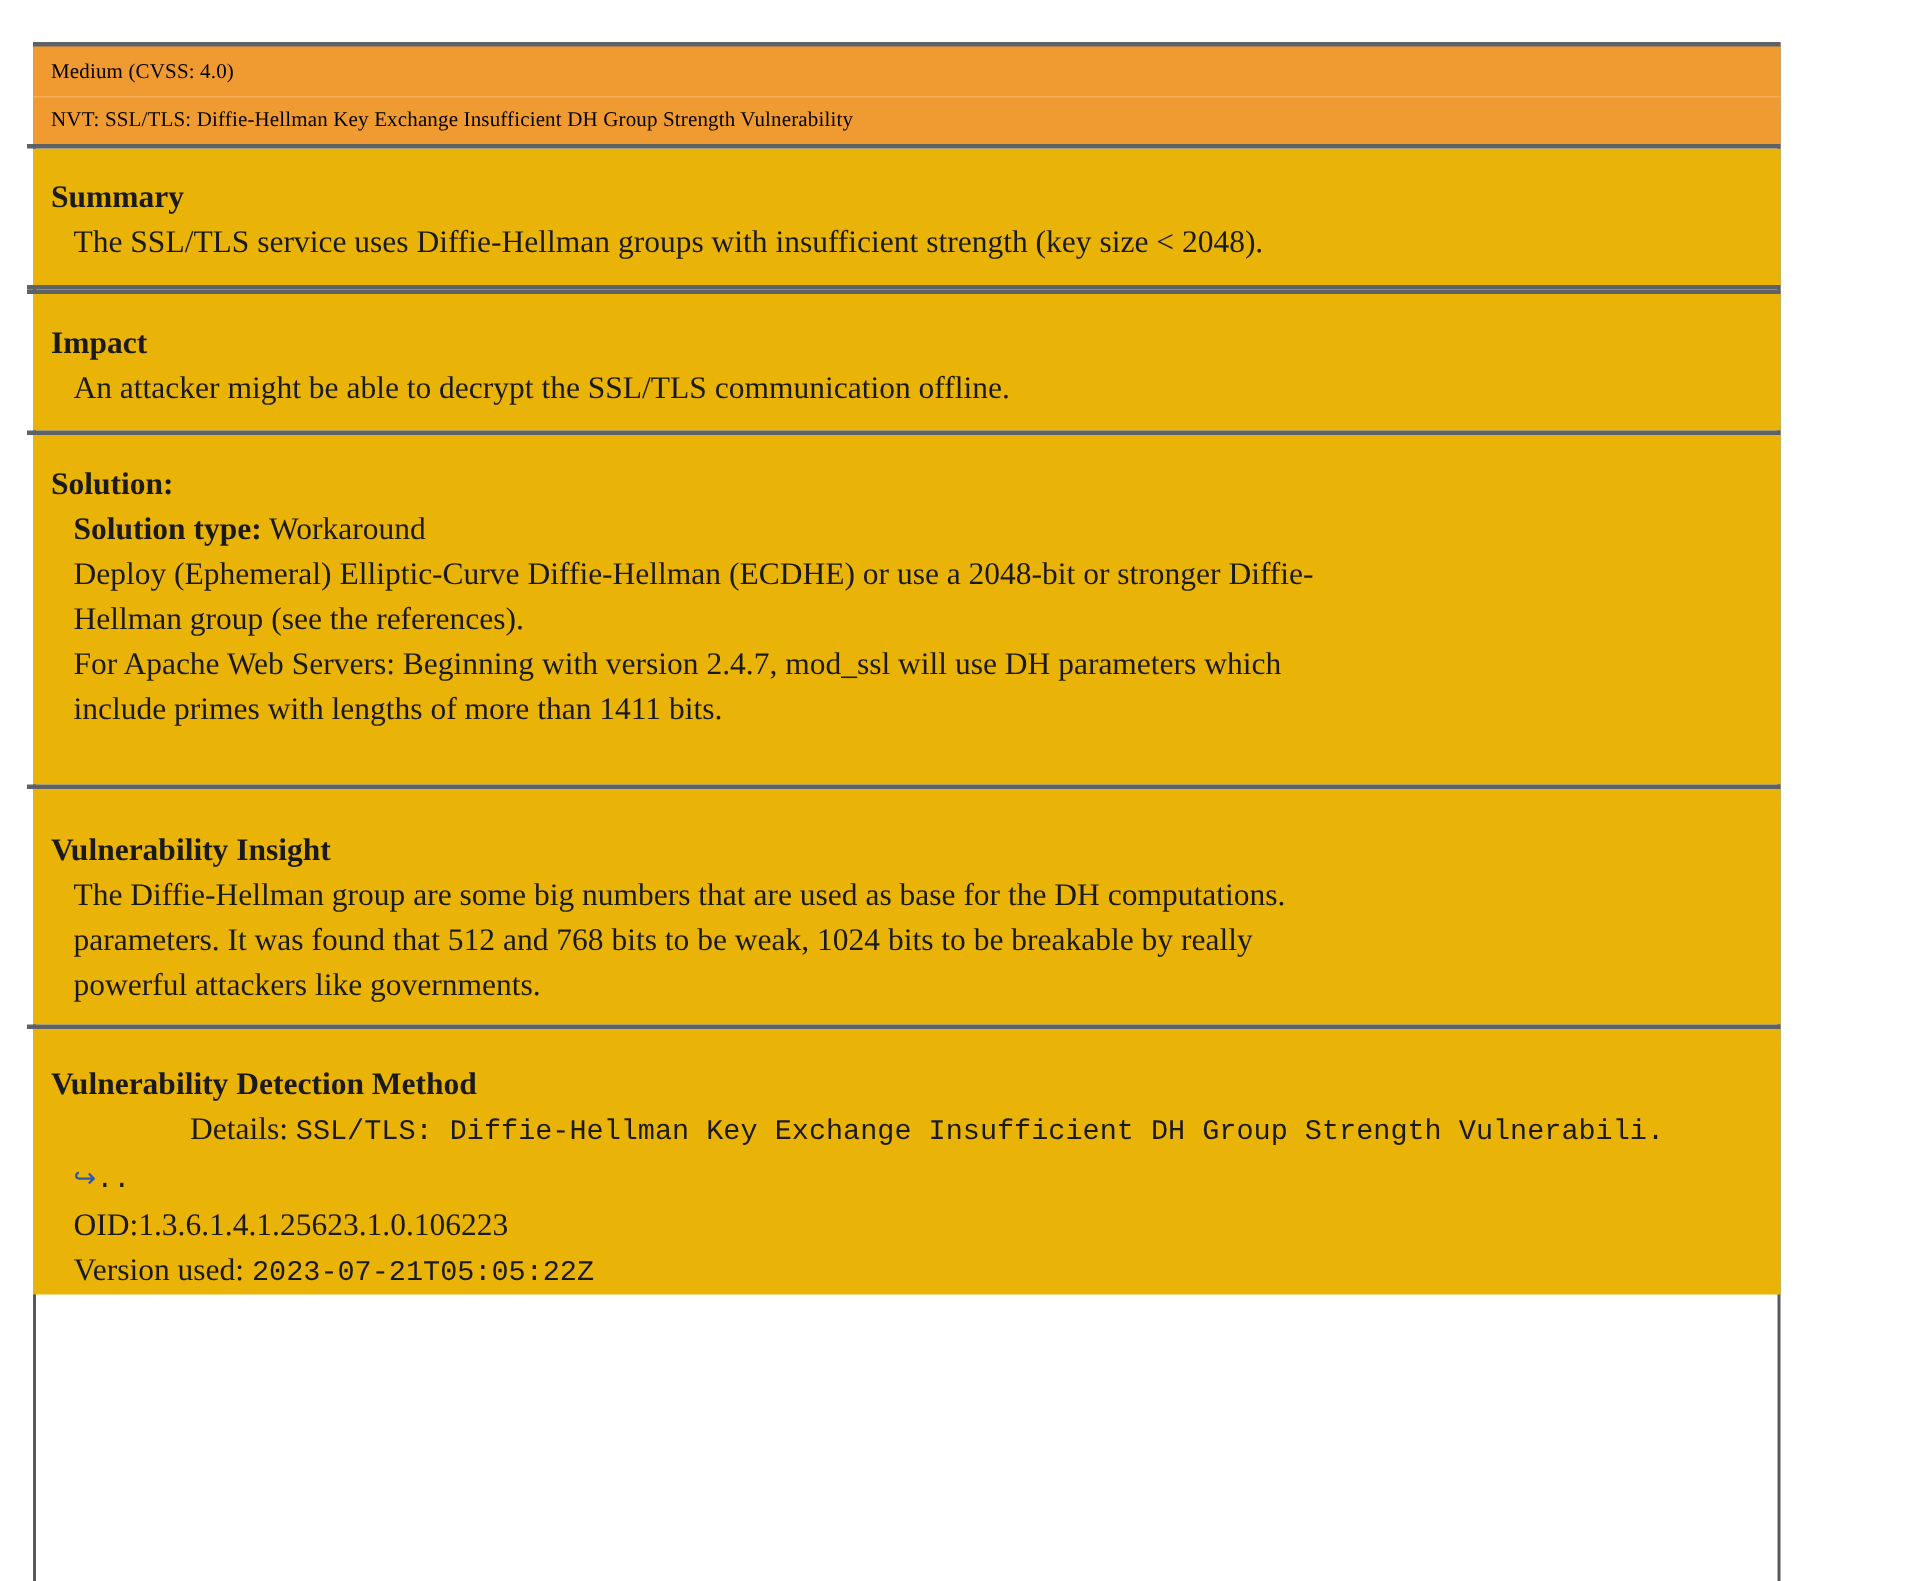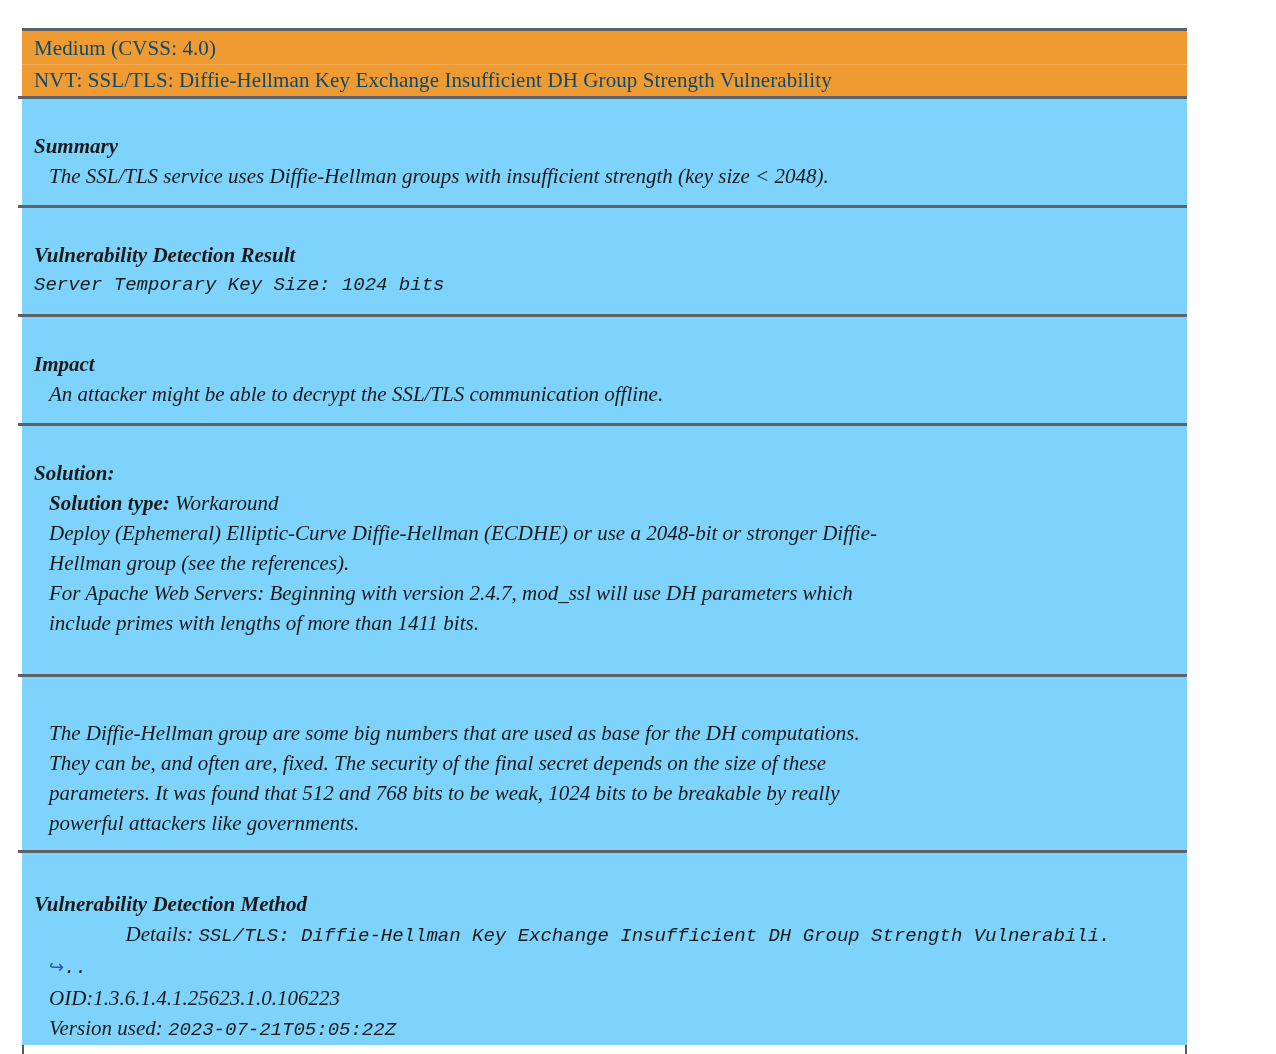--- a/index.html
+++ b/index.html
@@ -42,22 +42,22 @@
   }
 
   
   .hdr {
     background: #f09a32;
     border-top: 3px solid #5e6266;
     position: relative;
     z-index: 2;
   }
   .hdr-row {
-    color: #0c4a6e;
-    font-size: 21px;
+    color: #000000;
+    font-size: 14px;
     line-height: 29px;
     padding: 1px 0 1px 12px;
     white-space: nowrap;
     letter-spacing: 0.1px;
   }
   .hdr-row.sev { padding-top: 3px; }
   .hdr-sep {
     height: 1px;
     background: #f5ad56;
     margin: 0;
@@ -68,24 +68,23 @@
     height: 3px;
     background: #5e6266;
     margin-left: -4px;
     width: 1169px;
     position: relative;
     z-index: 2;
   }
 
   
   .sec {
-    padding: 15px 0 0 12px;
-    background: #7dd3fc;
-    position: relative;
-    font-style: italic;
+    padding: 0 0 0 12px;
+    background: #eab308;
+    position: relative;
   }
   .sec-pad-top { height: 18px; }
   .sec-pad-bot { height: 14px; }
 
   .h {
     font-weight: bold;
     font-size: 21px;
     line-height: 29px;
     white-space: nowrap;
   }
@@ -147,26 +146,20 @@
   <div class="rule"></div>
 
   <div class="sec">
     <div class="sec-pad-top"></div>
     <div class="h">Summary</div>
     <div class="p">The SSL/TLS service uses Diffie-Hellman groups with insufficient strength (key size &lt; 2048).</div>
     <div class="sec-pad-bot"></div>
   </div>
   <div class="rule"></div>
 
-  <div class="sec">
-    <div class="sec-pad-top"></div>
-    <div class="h">Vulnerability Detection Result</div>
-    <div class="mono">Server Temporary Key Size: 1024 bits</div>
-    <div class="sec-pad-bot"></div>
-  </div>
   <div class="rule"></div>
 
   <div class="sec">
     <div class="sec-pad-top"></div>
     <div class="h">Impact</div>
     <div class="p">An attacker might be able to decrypt the SSL/TLS communication offline.</div>
     <div class="sec-pad-bot"></div>
   </div>
   <div class="rule"></div>
 
@@ -177,22 +170,22 @@
     <div class="p">Deploy (Ephemeral) Elliptic-Curve Diffie-Hellman (ECDHE) or use a 2048-bit or stronger Diffie-</div>
     <div class="p">Hellman group (see the references).</div>
     <div class="p">For Apache Web Servers: Beginning with version 2.4.7, mod_ssl will use DH parameters which</div>
     <div class="p">include primes with lengths of more than 1411 bits.</div>
     <div class="sec-pad-bot" style="height:36px"></div>
   </div>
   <div class="rule"></div>
 
   <div class="sec">
     <div class="sec-pad-top" style="height:26px"></div>
+    <div class="h">Vulnerability Insight</div>
     <div class="p">The Diffie-Hellman group are some big numbers that are used as base for the DH computations.</div>
-    <div class="p">They can be, and often are, fixed. The security of the final secret depends on the size of these</div>
     <div class="p">parameters. It was found that 512 and 768 bits to be weak, 1024 bits to be breakable by really</div>
     <div class="p">powerful attackers like governments.</div>
     <div class="sec-pad-bot" style="height:12px"></div>
   </div>
   <div class="rule"></div>
 
   <div class="sec">
     <div class="sec-pad-top" style="height:22px"></div>
     <div class="h">Vulnerability Detection Method</div>
 

